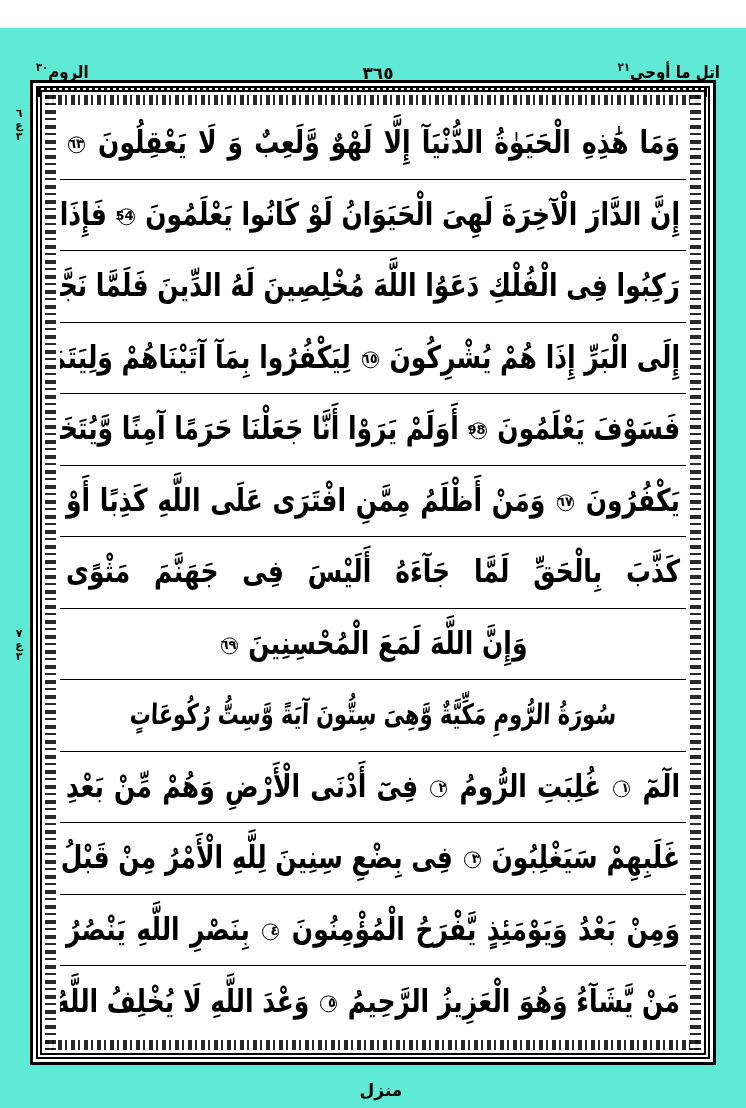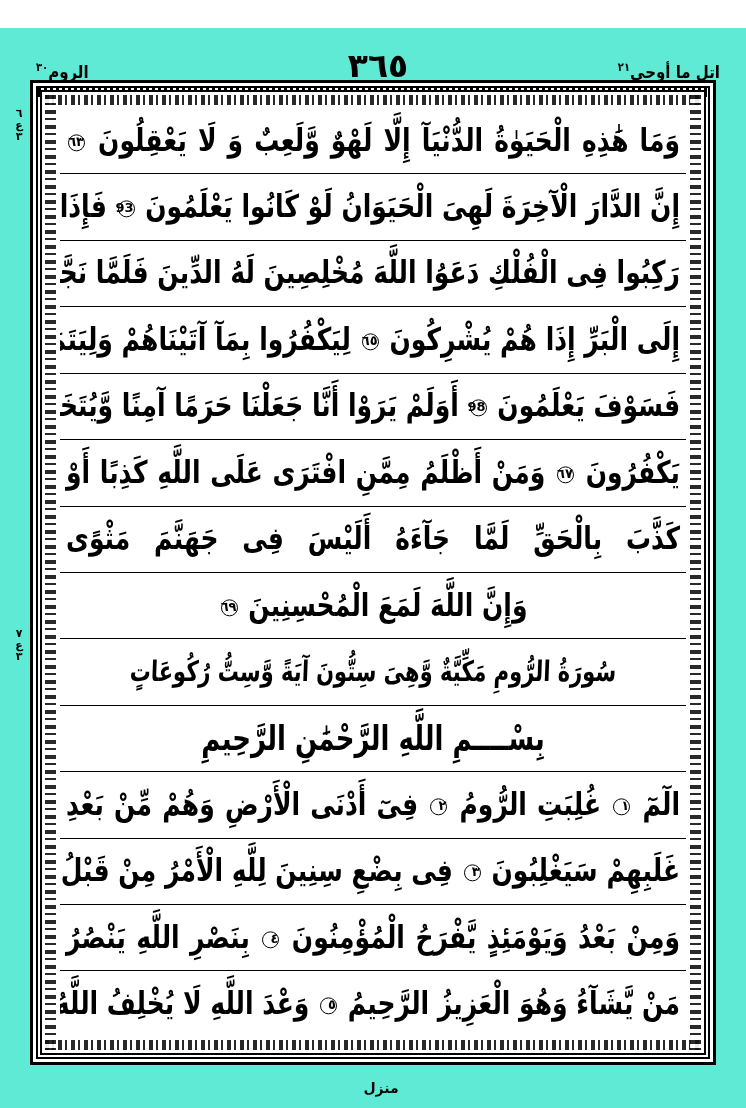--- a/index.html
+++ b/index.html
@@ -47,21 +47,21 @@
   .header-side .surah-num {
     font-size: 10px;
     vertical-align: super;
   }
 
   .header-page-number {
     position: absolute;
     left: 0; right: 0;
     bottom: -2px;
     text-align: center;
-    font-size: 33px;
+    font-size: 17px;
     font-weight: 700;
     letter-spacing: 1px;
     color: #000;
     line-height: 1;
   }
 
   
   .frame {
     position: absolute;
     top: 52px;
@@ -204,21 +204,21 @@
     font-weight: 700;
   }
   .margin-marker .mm-line { display: block; }
 
   
   .page-footer {
     position: absolute;
     left: 0; right: 0;
     top: 1052px;
     text-align: center;
-    font-size: 14px;
+    font-size: 17px;
     color: #000;
     direction: rtl;
     font-weight: 600;
     padding-left: 16px;
   }
 </style>
 </head>
 <body>
 
 <div class="page">
@@ -250,21 +250,21 @@
         <div class="orn-strip orn-top"></div>
         <div class="orn-strip orn-bottom"></div>
         <div class="orn-col orn-left"></div>
         <div class="orn-col orn-right"></div>
 
         <div class="text-block" id="text-block">
             <div class="ayah-line">
               <div class="ayah-text"><span>وَمَا هَٰذِهِ الْحَيَوٰةُ الدُّنْيَآ إِلَّا لَهْوٌ وَّلَعِبٌ وَ</span> <span>لَا يَعْقِلُونَ</span> <span class="ayah-num">٦٣</span> </div>
             </div>
             <div class="ayah-line">
-              <div class="ayah-text"><span>إِنَّ الدَّارَ الْآخِرَةَ لَهِىَ الْحَيَوَانُ لَوْ كَانُوا يَعْلَمُونَ</span> <span class="ayah-num">93</span> <span>فَإِذَا</span> </div>
+              <div class="ayah-text"><span>إِنَّ الدَّارَ الْآخِرَةَ لَهِىَ الْحَيَوَانُ لَوْ كَانُوا يَعْلَمُونَ</span> <span class="ayah-num">54</span> <span>فَإِذَا</span> </div>
             </div>
             <div class="ayah-line">
               <div class="ayah-text"><span>رَكِبُوا فِى الْفُلْكِ دَعَوُا اللَّهَ مُخْلِصِينَ لَهُ الدِّينَ فَلَمَّا نَجَّاهُمْ</span> </div>
             </div>
             <div class="ayah-line">
               <div class="ayah-text"><span>إِلَى الْبَرِّ إِذَا هُمْ يُشْرِكُونَ</span> <span class="ayah-num">٦٥</span> <span>لِيَكْفُرُوا بِمَآ آتَيْنَاهُمْ وَلِيَتَمَتَّعُوا</span> </div>
             </div>
             <div class="ayah-line">
               <div class="ayah-text"><span>فَسَوْفَ يَعْلَمُونَ</span> <span class="ayah-num">98</span> <span>أَوَلَمْ يَرَوْا أَنَّا جَعَلْنَا حَرَمًا آمِنًا وَّيُتَخَطَّفُ</span> </div>
             </div>
@@ -273,23 +273,20 @@
             </div>
             <div class="ayah-line">
               <div class="ayah-text"><span>كَذَّبَ بِالْحَقِّ لَمَّا جَآءَهُ أَلَيْسَ فِى جَهَنَّمَ مَثْوًى</span> </div>
             </div>
             <div class="ayah-line">
               <div class="ayah-text centered"><span>وَإِنَّ اللَّهَ لَمَعَ الْمُحْسِنِينَ</span> <span class="ayah-num">٦٩</span> </div>
             </div>
             <div class="ayah-line surah-heading">
               <div class="ayah-text centered"><span>سُورَةُ الرُّومِ مَكِّيَّةٌ وَّهِىَ سِتُّونَ آيَةً وَّسِتُّ رُكُوعَاتٍ</span> </div>
             </div>
-            <div class="ayah-line bismillah">
-              <div class="ayah-text centered"><span>بِسْــــمِ اللَّهِ الرَّحْمَٰنِ الرَّحِيمِ</span> </div>
-            </div>
             <div class="ayah-line">
               <div class="ayah-text"><span>الٓمٓ</span> <span class="ayah-num">١</span> <span>غُلِبَتِ الرُّومُ</span> <span class="ayah-num">٢</span> <span>فِىٓ أَدْنَى الْأَرْضِ وَهُمْ مِّنْ بَعْدِ</span> </div>
             </div>
             <div class="ayah-line">
               <div class="ayah-text"><span>غَلَبِهِمْ سَيَغْلِبُونَ</span> <span class="ayah-num">٣</span> <span>فِى بِضْعِ سِنِينَ لِلَّهِ الْأَمْرُ مِنْ قَبْلُ</span> </div>
             </div>
             <div class="ayah-line">
               <div class="ayah-text"><span>وَمِنْ بَعْدُ وَيَوْمَئِذٍ يَّفْرَحُ الْمُؤْمِنُونَ</span> <span class="ayah-num">٤</span> <span>بِنَصْرِ اللَّهِ يَنْصُرُ</span> </div>
             </div>
             <div class="ayah-line">

